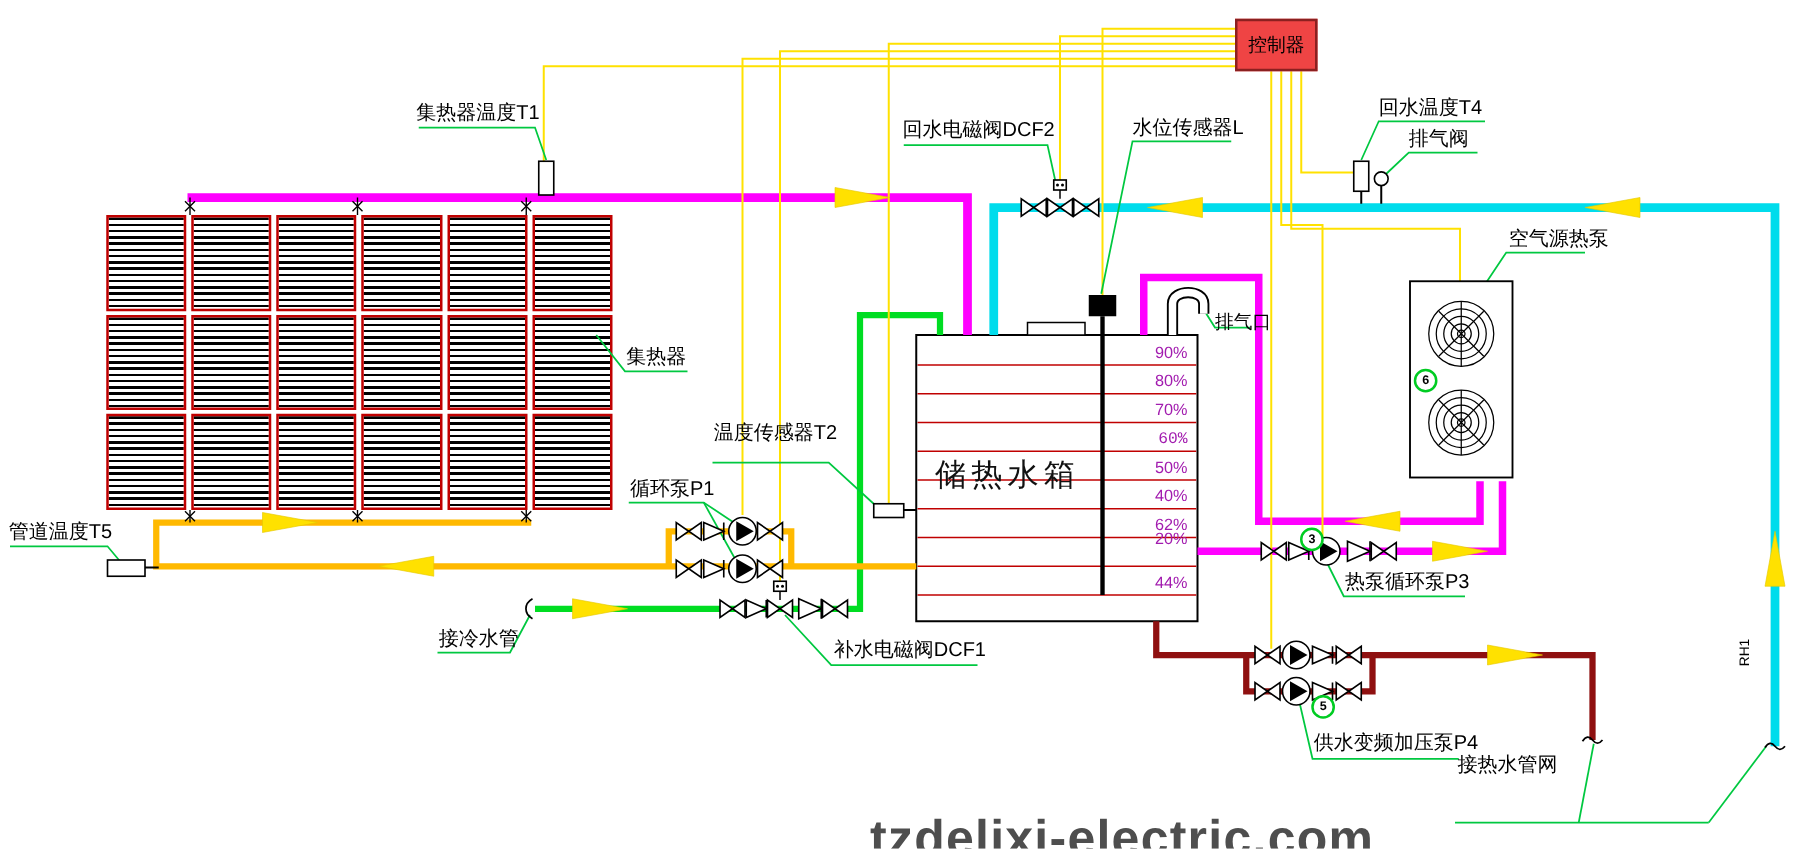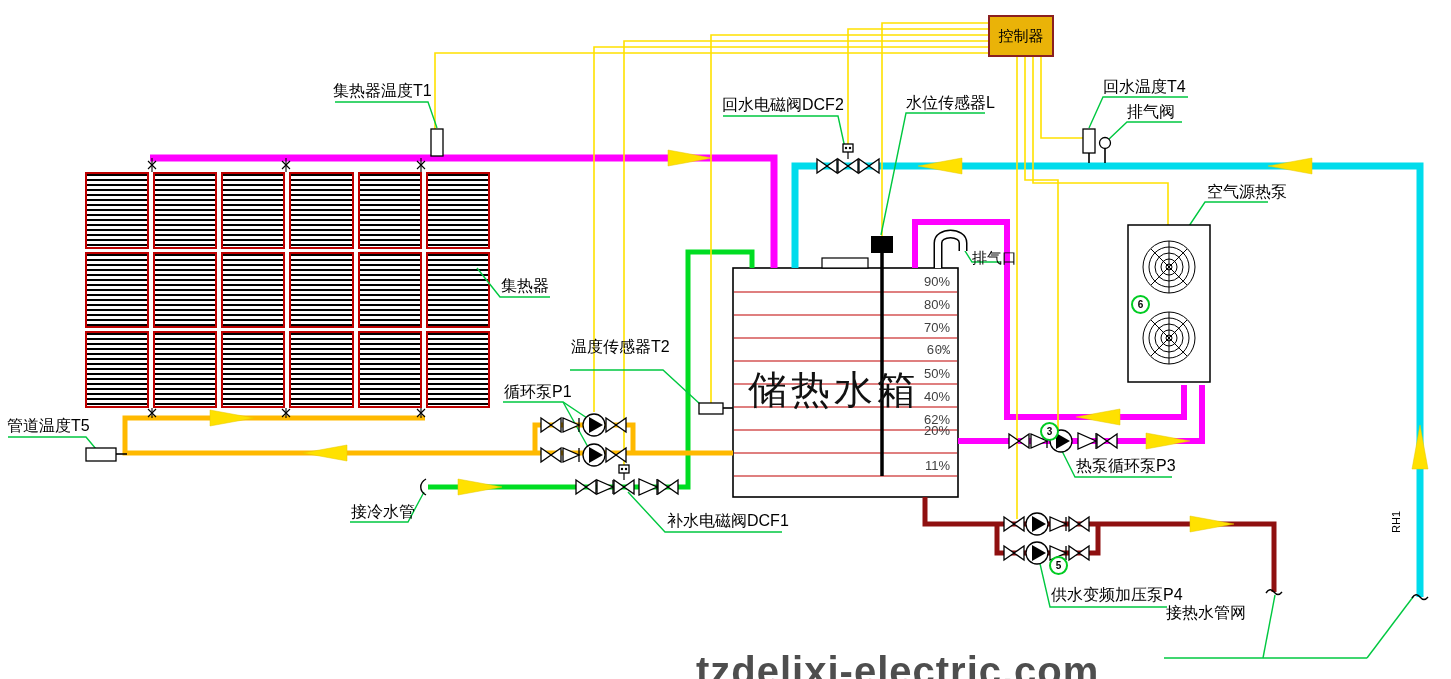--- a/index.html
+++ b/index.html
@@ -8,23 +8,23 @@
   #collector-grid{position:absolute;left:85px;top:172px;width:405px;height:236px;
       display:grid;grid-template-columns:repeat(6,1fr);grid-template-rows:repeat(3,1fr);
       column-gap:4px;row-gap:3px;z-index:0;}
   .panel{border:2px solid #c00000;background:repeating-linear-gradient(to bottom,#000 0 2px,#fff 2px 5px);}
   #schematic{position:absolute;left:0;top:0;z-index:1;}
   .sym{fill:#fff;stroke:#000;stroke-width:1.3;}
   .blk{fill:#000;stroke:none;}
   .lbl{position:absolute;color:#000;font-size:16px;white-space:nowrap;z-index:3;line-height:1.1;}
   .small{font-size:15px;}
   #controller-box{position:absolute;left:988px;top:15px;width:62px;height:38px;border:2px solid #8b2020;
-      background:#eab308;display:flex;align-items:center;justify-content:center;font-size:15px;z-index:3;}
-  #tank-name{position:absolute;left:748px;top:363px;font-size:39px;letter-spacing:4px;color:#111;z-index:2;}
-  .lvl{position:absolute;left:895px;width:55px;text-align:right;font-size:13px;color:#404040;z-index:2;}
+      background:#ef4444;display:flex;align-items:center;justify-content:center;font-size:15px;z-index:3;}
+  #tank-name{position:absolute;left:748px;top:363px;font-size:25px;letter-spacing:4px;color:#111;z-index:2;}
+  .lvl{position:absolute;left:895px;width:55px;text-align:right;font-size:13px;color:#a21caf;z-index:2;}
   .numcircle{position:absolute;width:15px;height:15px;border:2px solid #00cc22;border-radius:50%;
       background:#fff;color:#000;font-size:10px;font-weight:bold;display:flex;align-items:center;
       justify-content:center;z-index:3;}
   #rh1{position:absolute;left:1384px;top:516px;transform:rotate(-90deg);font-size:11px;background:#fff;
       padding:0 1px;z-index:3;}
   #watermark{position:absolute;left:696px;top:601px;font-size:40px;font-weight:700;color:#3b3b3b;
       letter-spacing:1px;opacity:.9;z-index:4;font-family:Liberation Sans, sans-serif;margin-top:48px;}
 </style>
 </head>
 <body>
@@ -306,21 +306,21 @@
   <div id="tank-name">储热水箱</div>
   <div id="level-labels">
       <div class="lvl" style="top: 274px;">90%</div>
       <div class="lvl" style="top: 297px;">80%</div>
       <div class="lvl" style="top: 320px;">70%</div>
       <div class="lvl" style="top: 343px; font-family: Liberation Mono, monospace;">60%</div>
       <div class="lvl" style="top: 366px; text-align: right;">50%</div>
       <div class="lvl" style="top: 389px;">40%</div>
       <div class="lvl" style="top: 412px;">62%</div>
       <div class="lvl" style="top: 423px;">20%</div>
-      <div class="lvl" style="top: 458px;">11%</div>
+      <div class="lvl" style="top: 458px;">44%</div>
     </div>
 
   <div class="numcircle" style="left:1040px;top:422px">3</div>
   <div class="numcircle" style="left:1049px;top:556px">5</div>
   <div class="numcircle" style="left:1131px;top:295px">6</div>
 
   <div id="watermark">tzdelixi-electric.com</div>
 </div>
 
 </body></html>

